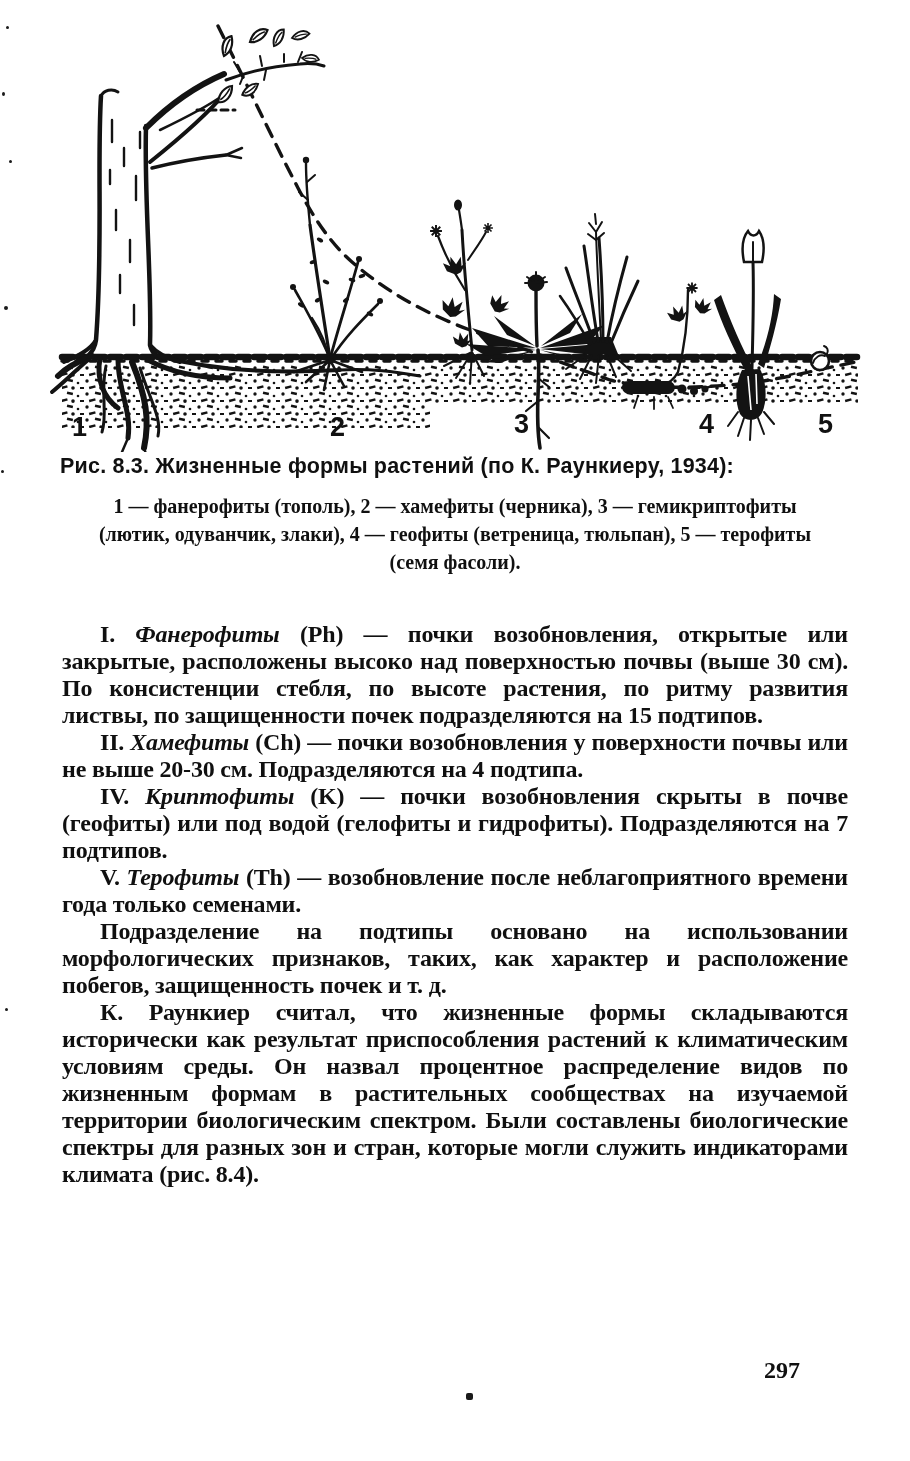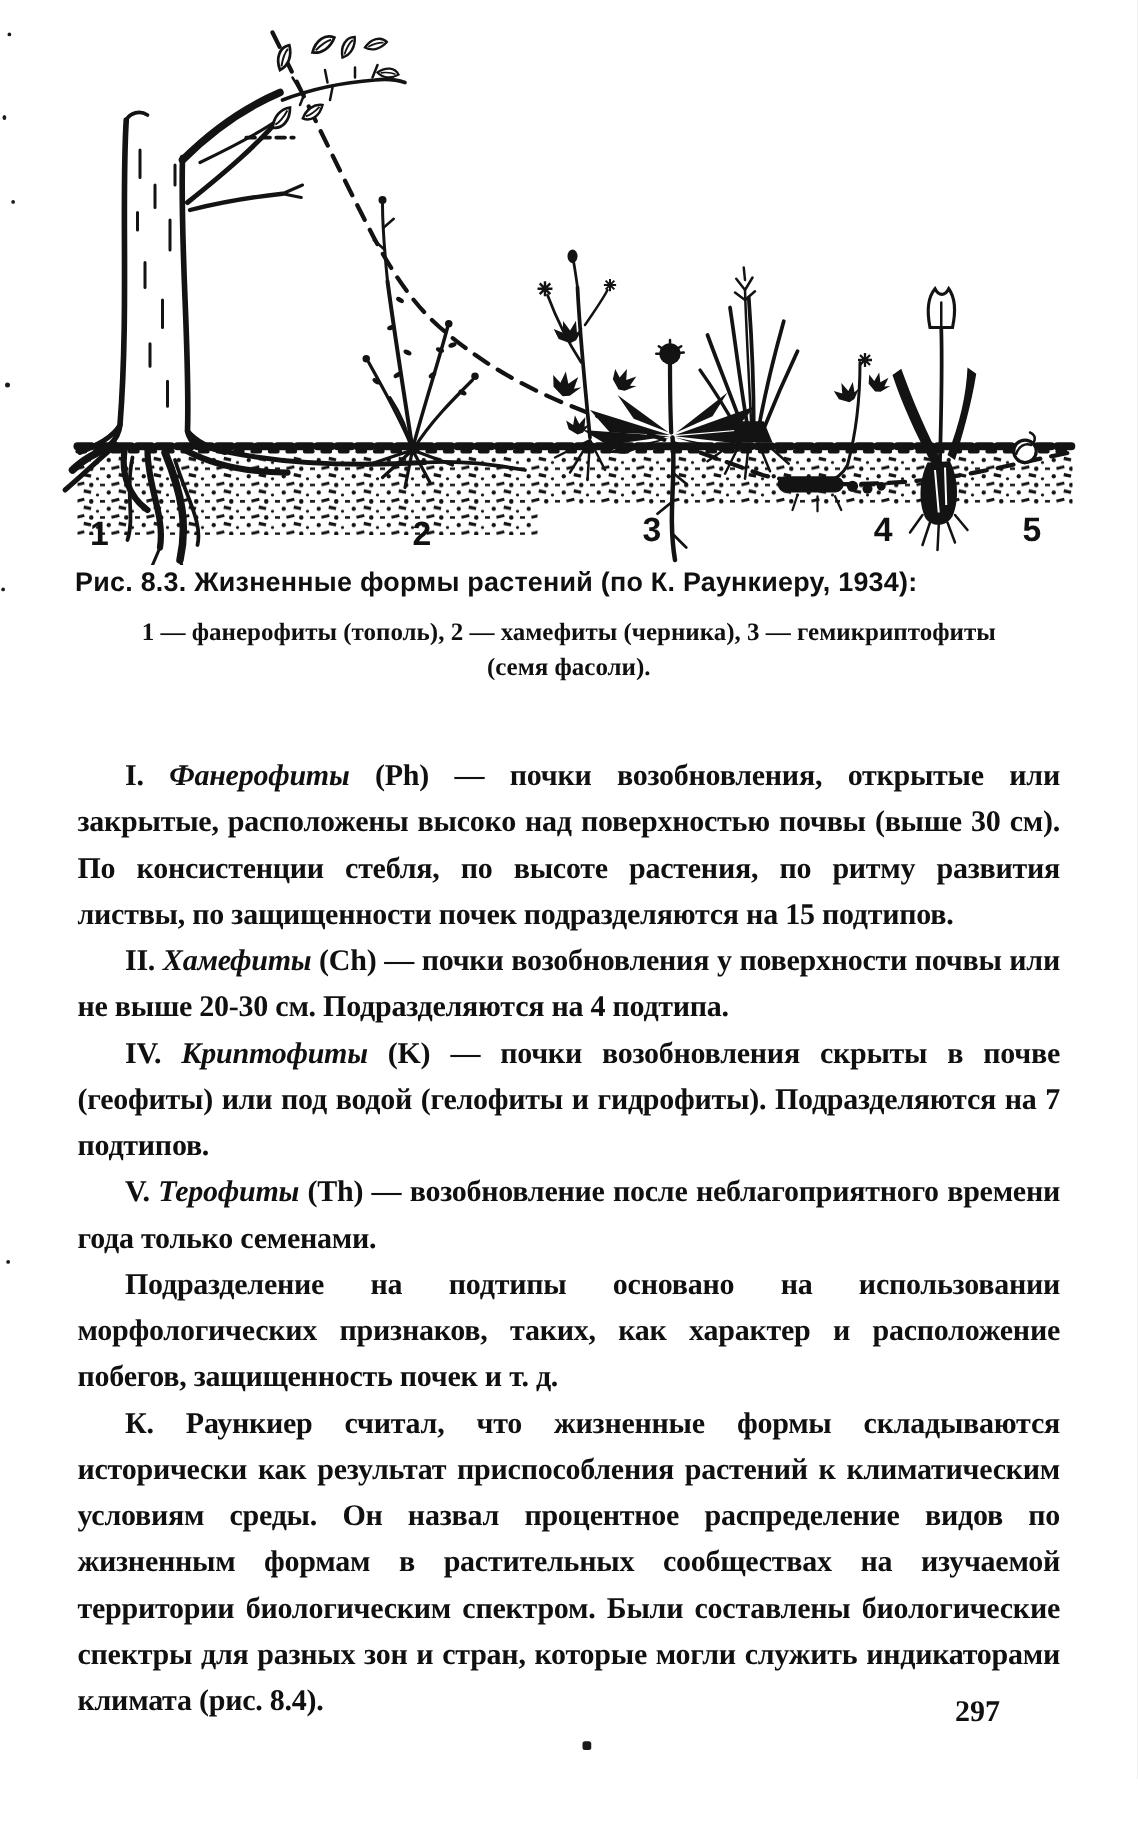--- a/index.html
+++ b/index.html
@@ -16,22 +16,22 @@
   }
   .cap-lines{
     position:absolute;top:492px;left:45px;width:820px;text-align:center;
     font-family:"Liberation Serif",serif;font-weight:bold;font-size:20px;line-height:28px;
   }
   .cap-note{
     position:absolute;top:581px;left:0;width:910px;text-align:center;
     font-style:italic;font-weight:600;font-size:20.5px;
   }
   .body-text{
-    position:absolute;top:603px;left:62px;width:786px;
-    font-size:24px;line-height:37px;font-weight:bold;text-align:justify;
+    position:absolute;top:621px;left:62px;width:786px;
+    font-size:24px;line-height:27px;font-weight:bold;text-align:justify;
     letter-spacing:-0.2px;
   }
   .body-text p{margin:0;text-indent:38px;}
   .term{font-style:italic;}
   .page-number{
     position:absolute;top:1357px;left:764px;font-size:24px;font-weight:bold;
   }
   .speck{position:absolute;background:#1a1a1a;border-radius:50%;}
   .fig-num{font-family:"Liberation Sans",sans-serif;font-weight:bold;font-size:27px;fill:#111;}
   .stk{stroke:#131313;fill:none;stroke-linecap:round;}
@@ -215,20 +215,21 @@
     <text class="fig-num" x="330" y="436">2</text>
     <text class="fig-num" x="514" y="433">3</text>
     <text class="fig-num" x="699" y="433">4</text>
     <text class="fig-num" x="818" y="433">5</text>
   </svg>
 
   <div class="cap-title">Рис. 8.3. Жизненные формы растений (по К. Раункиеру, 1934):</div>
 
   <div class="cap-lines">
     <div>1 — фанерофиты (тополь), 2 — хамефиты (черника), 3 — гемикриптофиты</div>
+    <div>(лютик, одуванчик, злаки), 4 — геофиты (ветреница, тюльпан), 5 — терофиты</div>
     <div>(семя фасоли).</div>
   </div>
 
 
   <div class="body-text">
     <p><span class="num">I. </span><span class="term">Фанерофиты</span><span> (Ph) — почки возобновления, открытые или закрытые, расположены высоко над поверхностью почвы (выше 30 см). По консистенции стебля, по высоте растения, по ритму развития листвы, по защищенности почек подразделяются на 15 подтипов.</span></p>
     <p><span class="num">II. </span><span class="term">Хамефиты</span><span> (Ch) — почки возобновления у поверхности почвы или не выше 20-30 см. Подразделяются на 4 подтипа.</span></p>
     <p><span class="num">IV. </span><span class="term">Криптофиты</span><span> (K) — почки возобновления скрыты в почве (геофиты) или под водой (гелофиты и гидрофиты). Подразделяются на 7 подтипов.</span></p>
     <p><span class="num">V. </span><span class="term">Терофиты</span><span> (Th) — возобновление после неблагоприятного времени года только семенами.</span></p>
     <p><span>Подразделение на подтипы основано на использовании морфологических признаков, таких, как характер и расположение побегов, защищенность почек и т. д.</span></p>

